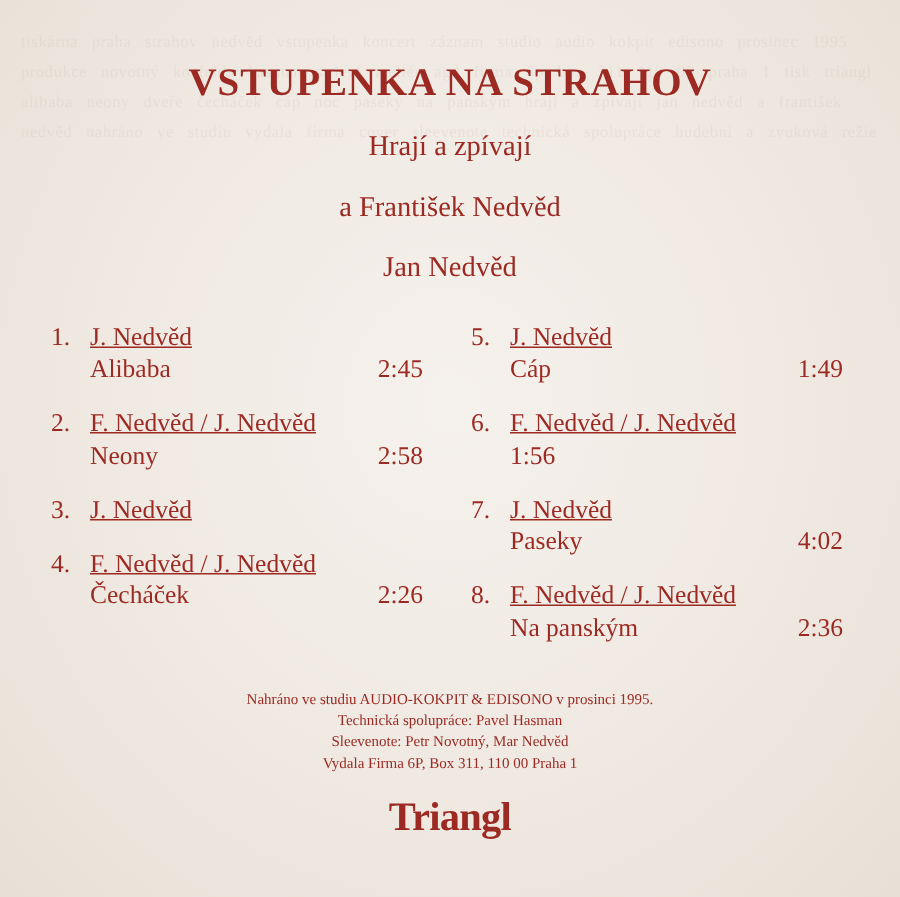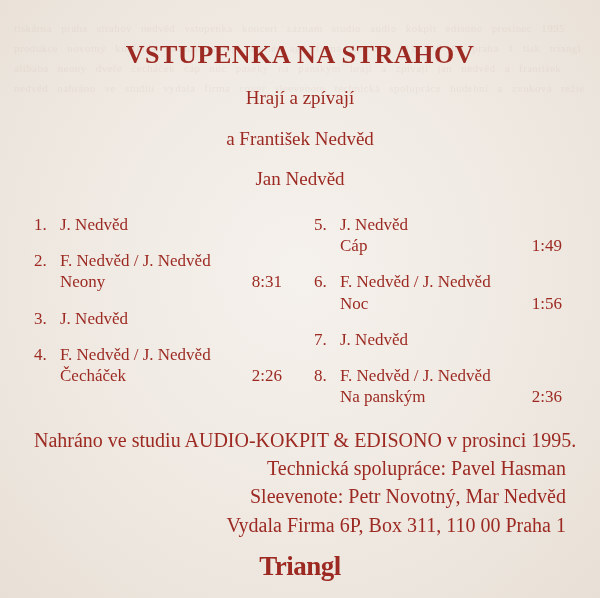--- a/index.html
+++ b/index.html
@@ -76,39 +76,40 @@
     display: flex;
     font-size: 17px;
     line-height: 1.25;
   }
   .track .num {
     width: 26px;
     flex: 0 0 26px;
   }
   .track .credit-name {
     flex: 1 1 auto;
+    text-decoration: underline;
   }
   .track .title-row {
     display: flex;
     font-size: 17px;
     line-height: 1.25;
     padding-left: 26px;
   }
   .track .song {
     flex: 1 1 auto;
   }
   .track .time {
     flex: 0 0 auto;
     text-align: right;
     padding-right: 4px;
   }
   .credits {
-    margin-top: 3px;
-    text-align: right;
-    font-size: 20px;
+    margin-top: 16px;
+    text-align: center;
+    font-size: 10px;
     line-height: 1.42;
   }
   .credits div { white-space: nowrap; }
   .logo-wrap {
     margin-top: 14px;
     text-align: center;
   }
   .logo-name {
     font-size: 27px;
     font-weight: bold;
@@ -134,30 +135,34 @@
 
     <div class="tracks">
 
       <div class="track-col left">
 
         <div class="track">
           <div class="credit">
             <span class="num">1.</span>
             <span class="credit-name">J. Nedvěd</span>
           </div>
+          <div class="title-row">
+            <span class="song">Alibaba</span>
+            <span class="time">2:45</span>
+          </div>
         </div>
 
         <div class="track">
           <div class="credit">
             <span class="num">2.</span>
             <span class="credit-name">F. Nedvěd / J. Nedvěd</span>
           </div>
           <div class="title-row">
             <span class="song">Neony</span>
-            <span class="time">8:31</span>
+            <span class="time">2:58</span>
           </div>
         </div>
 
         <div class="track">
           <div class="credit">
             <span class="num">3.</span>
             <span class="credit-name">J. Nedvěd</span>
           </div>
         </div>
 
@@ -186,29 +191,32 @@
             <span class="time">1:49</span>
           </div>
         </div>
 
         <div class="track">
           <div class="credit">
             <span class="num">6.</span>
             <span class="credit-name">F. Nedvěd / J. Nedvěd</span>
           </div>
           <div class="title-row">
-            <span class="song">Noc</span>
             <span class="time">1:56</span>
           </div>
         </div>
 
         <div class="track">
           <div class="credit">
             <span class="num">7.</span>
             <span class="credit-name">J. Nedvěd</span>
+          </div>
+          <div class="title-row">
+            <span class="song">Paseky</span>
+            <span class="time">4:02</span>
           </div>
         </div>
 
         <div class="track">
           <div class="credit">
             <span class="num">8.</span>
             <span class="credit-name">F. Nedvěd / J. Nedvěd</span>
           </div>
           <div class="title-row">
             <span class="song">Na panským</span>

